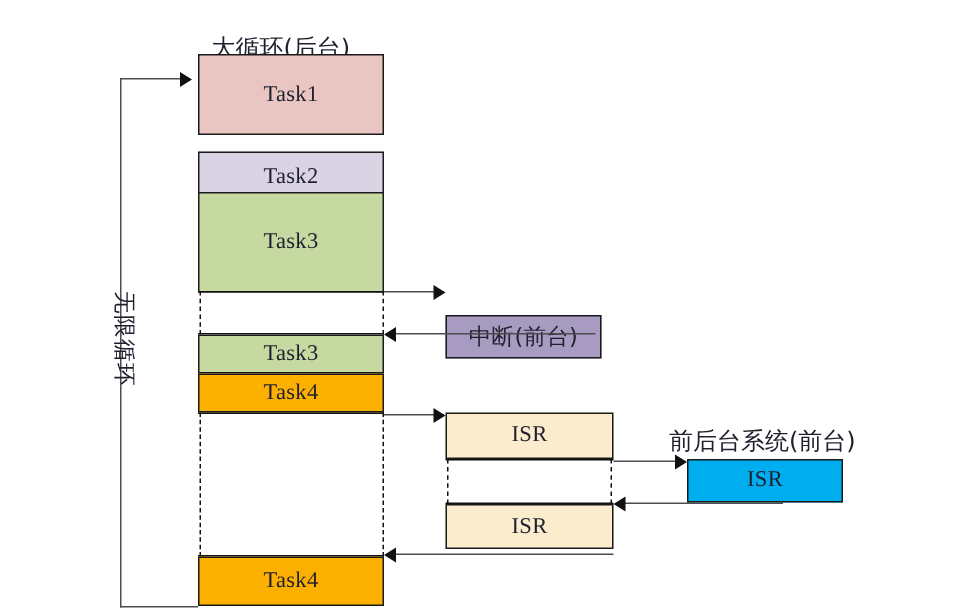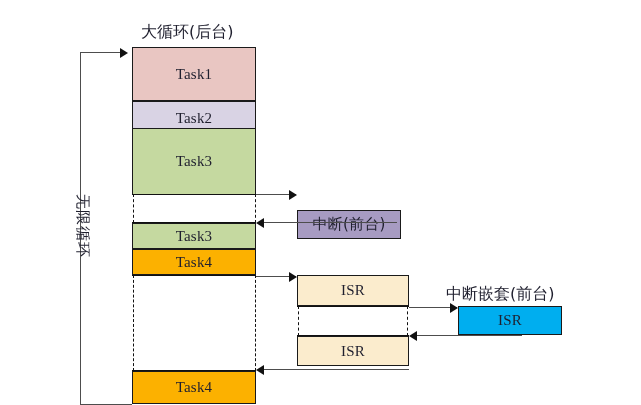--- a/index.html
+++ b/index.html
@@ -92,32 +92,32 @@
     font-family: "DejaVu Sans", "Liberation Sans", sans-serif;
   }
 </style>
 </head>
 <body>
 
 <div id="canvas">
 
   <div class="label cjk" style="left:141px; top:6px; font-size:16px;">大循环(后台)</div>
 
-  <div class="label cjk" style="left:446px; top:268px; font-size:16px;">中断嵌套(前台)</div>
+  <div class="label cjk" style="left:446px; top:268px; font-size:16px;">前后台系统(前台)</div>
 
   <div class="hline" style="left:80px; top:36px; width:42px;"></div>
   <div class="arrowhead-r" style="left:120px; top:31.5px;"></div>
 
   <div class="vline" style="left:80px; top:36px; height:353px;"></div>
 
   <div class="hline" style="left:80px; top:388px; width:52px;"></div>
 
   <div class="vtext" style="left:92px; top:178px;">无限循环</div>
 
-  <div class="box" style="left:132px; top:31px; width:124px; height:54px; background:#e9c6c2;">Task1</div>
+  <div class="box" style="left:132px; top:20px; width:124px; height:54px; background:#e9c6c2;">Task1</div>
 
   <div class="box" style="left:132px; top:85px; width:124px; height:35px; background:#d9d3e4;">Task2</div>
 
   <div class="box" style="left:132px; top:112px; width:124px; height:67px; background:#c5d9a0;">Task3</div>
 
   <div class="hline" style="left:132px; top:178px; width:124px; background:#111;"></div>
   <div class="hline" style="left:132px; top:206px; width:124px; background:#111;"></div>
 
   <div class="box" style="left:132px; top:207px; width:124px; height:26px; background:#c5d9a0;">Task3</div>
 

